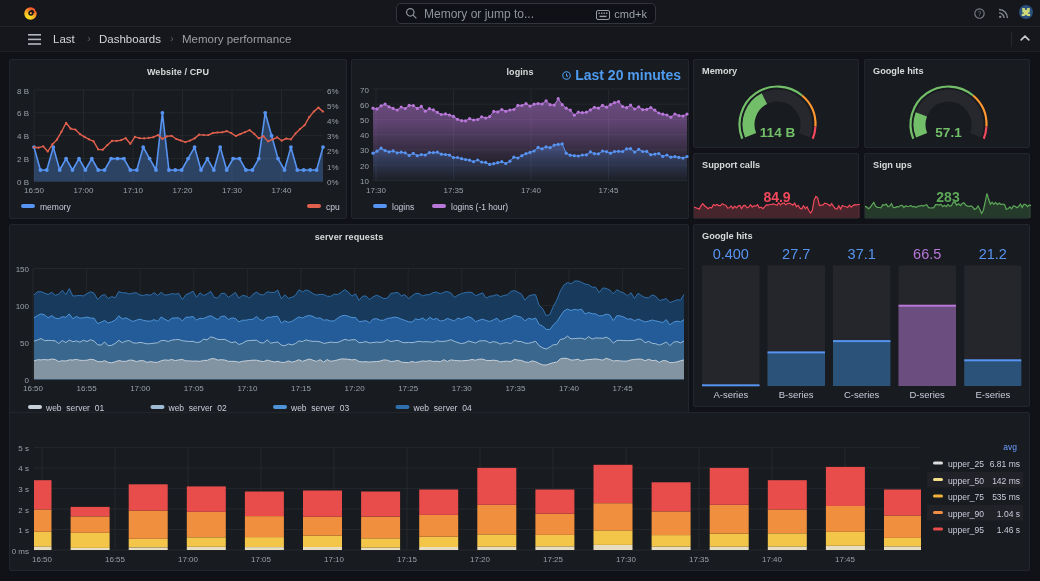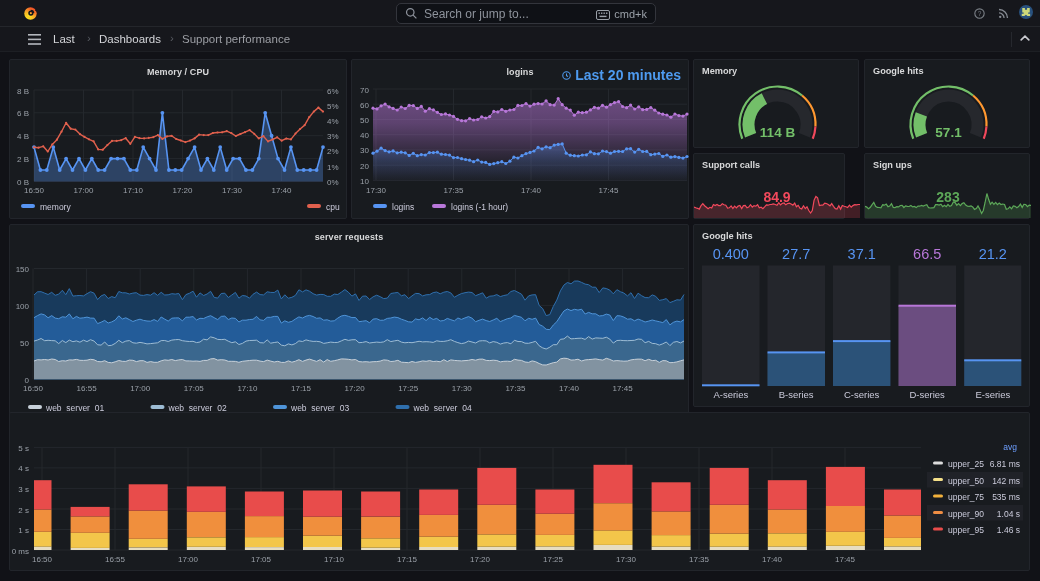--- a/index.html
+++ b/index.html
@@ -37,21 +37,21 @@
     <circle cx="6.9" cy="6.1" r="3.4" fill="#16171c"></circle>
     <path d="M10.9 3.2 L12.6 1.6 L12.9 5 Z" fill="#16171c"></path>
     <path d="M6.9 2.7 a3.4 3.4 0 1 0 3.4 3.4" fill="none" stroke="url(#glogo)" stroke-width="1.5"></path>
     <circle cx="6.9" cy="6.1" r="1.1" fill="url(#glogo)"></circle>
   </svg>
   <div class="searchbox">
     <svg style="position:static; margin:0 6px 0 8px;" width="13" height="13" viewBox="0 0 16 16">
       <circle cx="6.5" cy="6.5" r="4.6" fill="none" stroke="#8e939c" stroke-width="1.5"></circle>
       <line x1="10" y1="10" x2="14" y2="14" stroke="#8e939c" stroke-width="1.5"></line>
     </svg>
-    <span>Search or jump to...</span>
+    <span>Memory or jump to...</span>
     <span style="margin-left:auto; display:flex; align-items:flex-end; gap:4px; padding-right:8px; font-size:11px; color:#9aa0a8;">
       <svg style="position:static;" width="14" height="10" viewBox="0 0 14 10">
           <rect x="0.5" y="0.5" width="13" height="9" rx="1.5" fill="none" stroke="#9aa0a8"></rect>
           <rect x="2.5" y="2.5" width="1.4" height="1.4" fill="#9aa0a8"></rect>
           <rect x="5" y="2.5" width="1.4" height="1.4" fill="#9aa0a8"></rect>
           <rect x="7.5" y="2.5" width="1.4" height="1.4" fill="#9aa0a8"></rect>
           <rect x="10" y="2.5" width="1.4" height="1.4" fill="#9aa0a8"></rect>
           <rect x="3.5" y="5.7" width="7" height="1.4" fill="#9aa0a8"></rect>
         </svg>
       cmd+k</span>
@@ -76,29 +76,29 @@
 <div id="crumbbar">
   <svg class="abs" style="left:28px; top:7px;" width="13" height="11" viewBox="0 0 13 11">
     <rect x="0" y="0" width="13" height="1.6" fill="#b4b7bd"></rect>
     <rect x="0" y="4.6" width="13" height="1.6" fill="#b4b7bd"></rect>
     <rect x="0" y="9.2" width="13" height="1.6" fill="#b4b7bd"></rect>
   </svg>
   <div class="abs crumb" style="left:53px; top:6px; color:#d4d5d9;">Last</div>
   <div class="abs crumb" style="left:87px; top:5px; color:#585b62;">›</div>
   <div class="abs crumb" style="left:99px; top:6px; color:#d4d5d9;">Dashboards</div>
   <div class="abs crumb" style="left:170px; top:5px; color:#585b62;">›</div>
-  <div class="abs crumb" style="left:182px; top:6px; color:#9d9fa5;">Support performance</div>
+  <div class="abs crumb" style="left:182px; top:6px; color:#9d9fa5;">Memory performance</div>
   <div class="abs" style="left:1011px; top:5px; width:1px; height:15px; background:#26282e;"></div>
   <svg class="abs" style="left:1020px; top:7px;" width="10" height="8" viewBox="0 0 10 8">
     <path d="M1.2 5.8 L5 2.2 L8.8 5.8" fill="none" stroke="#c9cad0" stroke-width="1.7" stroke-linecap="round"></path>
   </svg>
 </div>
 
 <div class="panel" style="left:9px; top:59px; width:338px; height:160px;">
-  <div class="ptitle">Memory / CPU</div>
+  <div class="ptitle">Website / CPU</div>
   <svg width="338" height="160" viewBox="0 0 338 160">
       <g stroke="#24282d" stroke-width="1">
         <line x1="24" y1="123.4" x2="313" y2="123.4"></line>
         <line x1="24" y1="100.6" x2="313" y2="100.6"></line>
         <line x1="24" y1="77.7" x2="313" y2="77.7"></line>
         <line x1="24" y1="54.8" x2="313" y2="54.8"></line>
         <line x1="24" y1="32.0" x2="313" y2="32.0"></line>
         <line x1="24.0" y1="32" x2="24.0" y2="123.4"></line>
         <line x1="73.5" y1="32" x2="73.5" y2="123.4"></line>
         <line x1="123.0" y1="32" x2="123.0" y2="123.4"></line>
@@ -475,21 +475,21 @@
   <div class="ltitle">Google hits</div>
   <svg width="166" height="89" viewBox="0 0 166 89">
       <path d="M 48.27 80.74 A 38 38 0 0 1 108.09 37.53" fill="none" stroke="#73BF69" stroke-width="2.2"></path>
       <path d="M 108.09 37.53 A 38 38 0 0 1 121.45 68.46" fill="none" stroke="#FF9830" stroke-width="2.2"></path>
       <path d="M 121.45 68.46 A 38 38 0 0 1 118.73 80.74" fill="none" stroke="#F2495C" stroke-width="2.2"></path>
       <path d="M 56.61 77.36 A 29 29 0 1 1 110.39 77.36" fill="none" stroke="#26282d" stroke-width="12"></path>
       <path d="M 56.61 77.36 A 29 29 0 0 1 56.35 56.32" fill="none" stroke="#73BF69" stroke-width="12"></path>
       <text x="83.5" y="79" font-size="13.5" font-weight="bold" fill="#73BF69" text-anchor="middle">57.1</text>
     </svg>
 </div>
-<div class="panel" style="left:693px; top:153px; width:152px; height:66px;">
+<div class="panel" style="left:693px; top:153px; width:166px; height:66px;">
   <div class="ltitle">Support calls</div>
   <svg width="166" height="66" viewBox="0 0 166 66">
       <polygon points="0.0,55.0 1.8,55.8 3.5,56.3 5.3,57.1 7.1,53.6 8.8,51.7 10.6,53.7 12.4,55.2 14.1,56.7 15.9,55.3 17.7,55.9 19.4,52.5 21.2,53.6 23.0,52.5 24.7,53.6 26.5,53.7 28.3,51.7 30.0,52.7 31.8,53.3 33.6,56.1 35.3,55.8 37.1,53.9 38.9,56.5 40.6,54.2 42.4,56.0 44.1,54.1 45.9,53.4 47.7,56.5 49.4,53.6 51.2,53.3 53.0,55.8 54.7,55.1 56.5,52.7 58.3,55.2 60.0,53.6 61.8,54.2 63.6,52.7 65.3,55.8 67.1,55.2 68.9,56.6 70.6,54.8 72.4,52.8 74.2,53.2 75.9,52.5 77.7,52.4 79.5,51.9 81.2,52.5 83.0,53.3 84.8,50.7 86.5,52.9 88.3,51.3 90.1,51.0 91.8,52.8 93.6,51.5 95.4,51.1 97.1,51.9 98.9,53.1 100.7,51.0 102.4,54.8 104.2,53.3 106.0,56.3 107.7,56.9 109.5,53.8 111.3,56.6 113.0,54.8 114.8,58.5 116.6,61.0 118.3,58.5 120.1,48.1 121.9,44.5 123.6,45.9 125.4,53.5 127.1,53.1 128.9,53.2 130.7,51.2 132.4,51.5 134.2,52.5 136.0,53.8 137.7,51.6 139.5,54.3 141.3,56.7 143.0,57.0 144.8,53.8 146.6,57.1 148.3,53.5 150.1,54.2 151.9,54.8 153.6,55.6 155.4,53.1 157.2,55.1 158.9,53.6 160.7,52.7 162.5,52.8 164.2,52.5 166.0,52.5 166,66 0,66" fill="#F2495C" opacity="0.22"></polygon>
       <polyline points="0.0,55.0 1.8,55.8 3.5,56.3 5.3,57.1 7.1,53.6 8.8,51.7 10.6,53.7 12.4,55.2 14.1,56.7 15.9,55.3 17.7,55.9 19.4,52.5 21.2,53.6 23.0,52.5 24.7,53.6 26.5,53.7 28.3,51.7 30.0,52.7 31.8,53.3 33.6,56.1 35.3,55.8 37.1,53.9 38.9,56.5 40.6,54.2 42.4,56.0 44.1,54.1 45.9,53.4 47.7,56.5 49.4,53.6 51.2,53.3 53.0,55.8 54.7,55.1 56.5,52.7 58.3,55.2 60.0,53.6 61.8,54.2 63.6,52.7 65.3,55.8 67.1,55.2 68.9,56.6 70.6,54.8 72.4,52.8 74.2,53.2 75.9,52.5 77.7,52.4 79.5,51.9 81.2,52.5 83.0,53.3 84.8,50.7 86.5,52.9 88.3,51.3 90.1,51.0 91.8,52.8 93.6,51.5 95.4,51.1 97.1,51.9 98.9,53.1 100.7,51.0 102.4,54.8 104.2,53.3 106.0,56.3 107.7,56.9 109.5,53.8 111.3,56.6 113.0,54.8 114.8,58.5 116.6,61.0 118.3,58.5 120.1,48.1 121.9,44.5 123.6,45.9 125.4,53.5 127.1,53.1 128.9,53.2 130.7,51.2 132.4,51.5 134.2,52.5 136.0,53.8 137.7,51.6 139.5,54.3 141.3,56.7 143.0,57.0 144.8,53.8 146.6,57.1 148.3,53.5 150.1,54.2 151.9,54.8 153.6,55.6 155.4,53.1 157.2,55.1 158.9,53.6 160.7,52.7 162.5,52.8 164.2,52.5 166.0,52.5" fill="none" stroke="#F2495C" stroke-width="1.2"></polyline>
       <text x="83" y="50" font-size="14" font-weight="bold" fill="#F2495C" text-anchor="middle">84.9</text>
     </svg>
 </div>
 <div class="panel" style="left:864px; top:153px; width:166px; height:66px;">
   <div class="ltitle">Sign ups</div>
   <svg width="166" height="66" viewBox="0 0 166 66">

